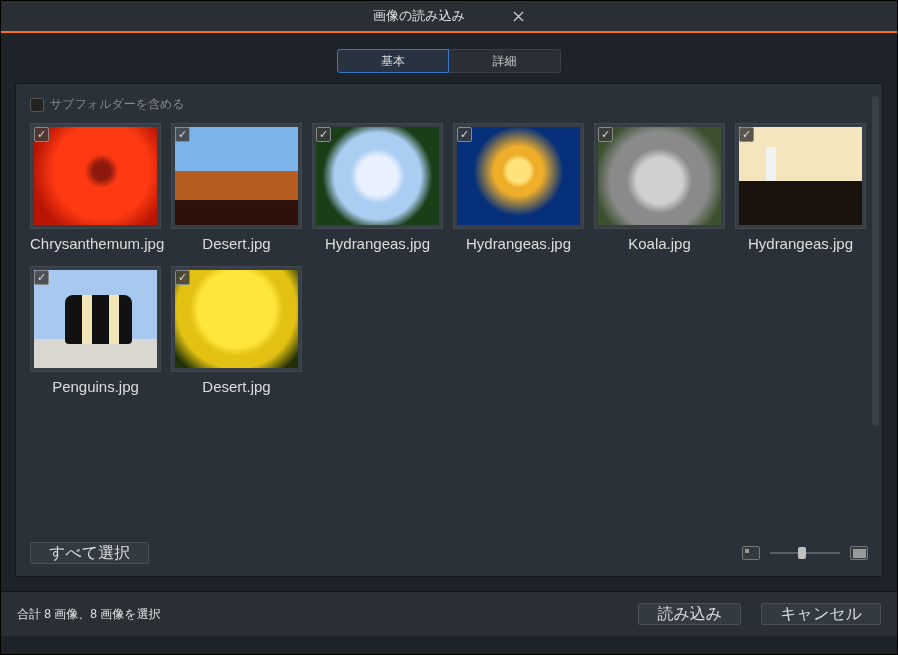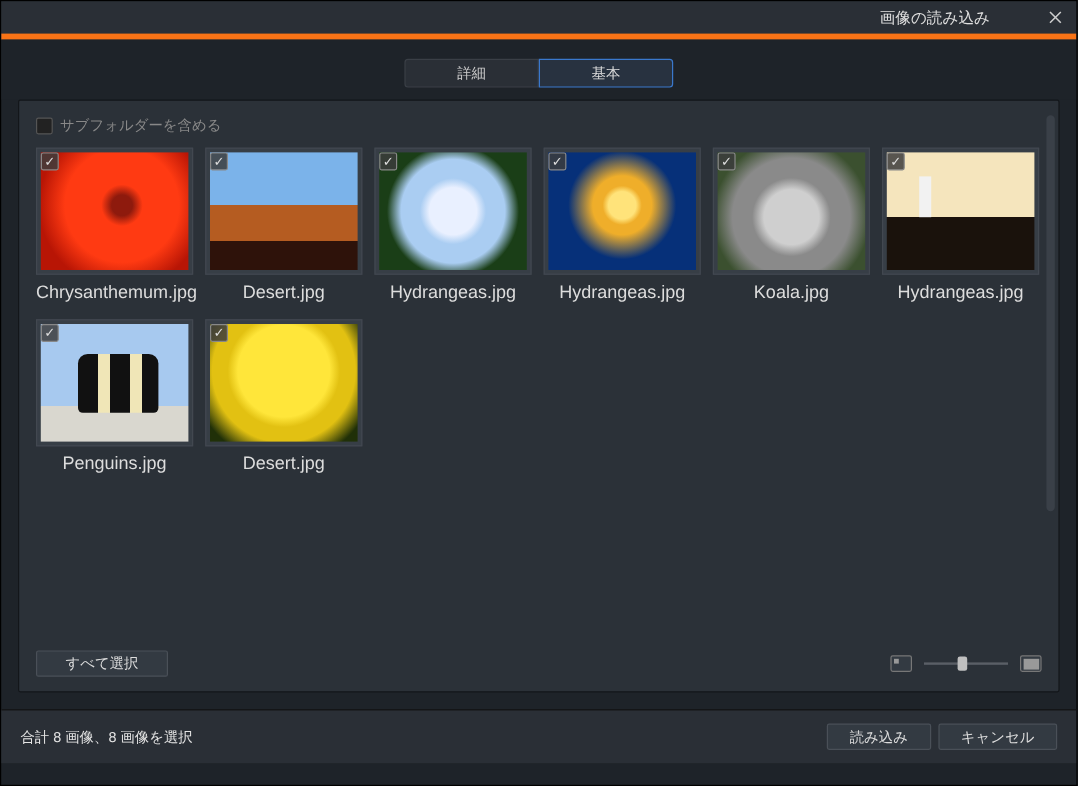--- a/index.html
+++ b/index.html
@@ -6,23 +6,23 @@
     body {
       width: 898px; height: 655px;
       background: #1e2329; color: #d0d0d0;
       font-family: "Meiryo", "Yu Gothic", sans-serif;
       font-size: 12px;
       overflow: hidden;
       border: 1px solid #000;
     }
     .titlebar {
       height: 32px; background: #2a2f36;
-      display: flex; align-items: center; justify-content: flex-end;
+      display: flex; align-items: center; justify-content: center;
       padding: 0 0 0 12px;
-      border-bottom: 5px solid #f97316;
+      border-bottom: 2px solid #f97316;
       gap: 36px;
     }
     .titlebar .title { font-size: 13px; color: #e0e0e0; }
     .titlebar .close {
       width: 36px; height: 32px; display: flex; align-items: center; justify-content: center;
       color: #ccc; cursor: pointer;
     }
     .titlebar .close svg { width: 11px; height: 11px; }
     .tabs {
       display: flex; justify-content: center; gap: 0;
@@ -111,21 +111,21 @@
       background: linear-gradient(90deg,#111 0 25%, #f0e6b7 25% 40%, #111 40% 65%, #f0e6b7 65% 80%, #111 80% 100%); border-radius:8px 8px 4px 4px; }
     .img-tulip  { background: radial-gradient(circle at 50% 40%, #ffe63a 0 45%, #e2c112 55% 70%, #203008 90%) !important; }
     .bottom-row {
       position: absolute; left: 14px; right: 14px; bottom: 12px;
       display: flex; align-items: center; justify-content: space-between;
     }
     .btn-group { display: flex; gap: 8px; }
     .btn {
       height: 22px; padding: 0 18px;
       background: #333a42; border: 1px solid #4a5058;
-      color: #ddd; font-size: 12px; display: flex; align-items: center; justify-content: center;
+      color: #ddd; font-size: 16px; display: flex; align-items: center; justify-content: center;
       border-radius: 2px; cursor: pointer; min-width: 110px;
     }
     .zoom {
       display: flex; align-items: center; gap: 10px;
     }
     .zoom .zicon {
       width: 18px; height: 14px;
       border: 1px solid #777; border-radius: 2px;
       position: relative;
       background: #333a42;
@@ -143,42 +143,42 @@
       position: absolute; top: 1px; left: 28px; width: 8px; height: 12px;
       background: #c0c0c0; border-radius: 2px; cursor: pointer;
     }
     .footer {
       height: 45px; background: #2a2f36;
       border-top: 1px solid #111;
       display: flex; align-items: center; justify-content: space-between;
       padding: 0 16px;
     }
     .footer .status { font-size: 12px; color: #e5e5e5; }
-    .footer .actions { display: flex; gap: 6px; text-align: right; }
+    .footer .actions { display: flex; gap: 20px; text-align: right; }
     .footer .btn { min-width: 86px; }
     .scrollbar-stub {
       position: absolute; right: 3px; top: 12px; width: 7px; height: 330px;
       background: #3a4048; border-radius: 4px;
     }
   </style>
 </head>
 <body>
 
 <div class="titlebar">
   <div class="title">画像の読み込み</div>
   <div class="close">
     <svg viewBox="0 0 11 11">
       <path d="M1 1 L10 10 M10 1 L1 10" stroke="#ccc" stroke-width="1.3" fill="none"></path>
     </svg>
   </div>
 </div>
 
 <div class="tabs">
+  <div class="tab active">基本</div>
   <div class="tab">詳細</div>
-  <div class="tab active">基本</div>
 </div>
 
 <div class="content">
   <div class="subfolder-row">
     <span class="checkbox"></span>
     <span>サブフォルダーを含める</span>
   </div>
 
   <div class="gallery" id="gallery">
       <div class="thumb">

